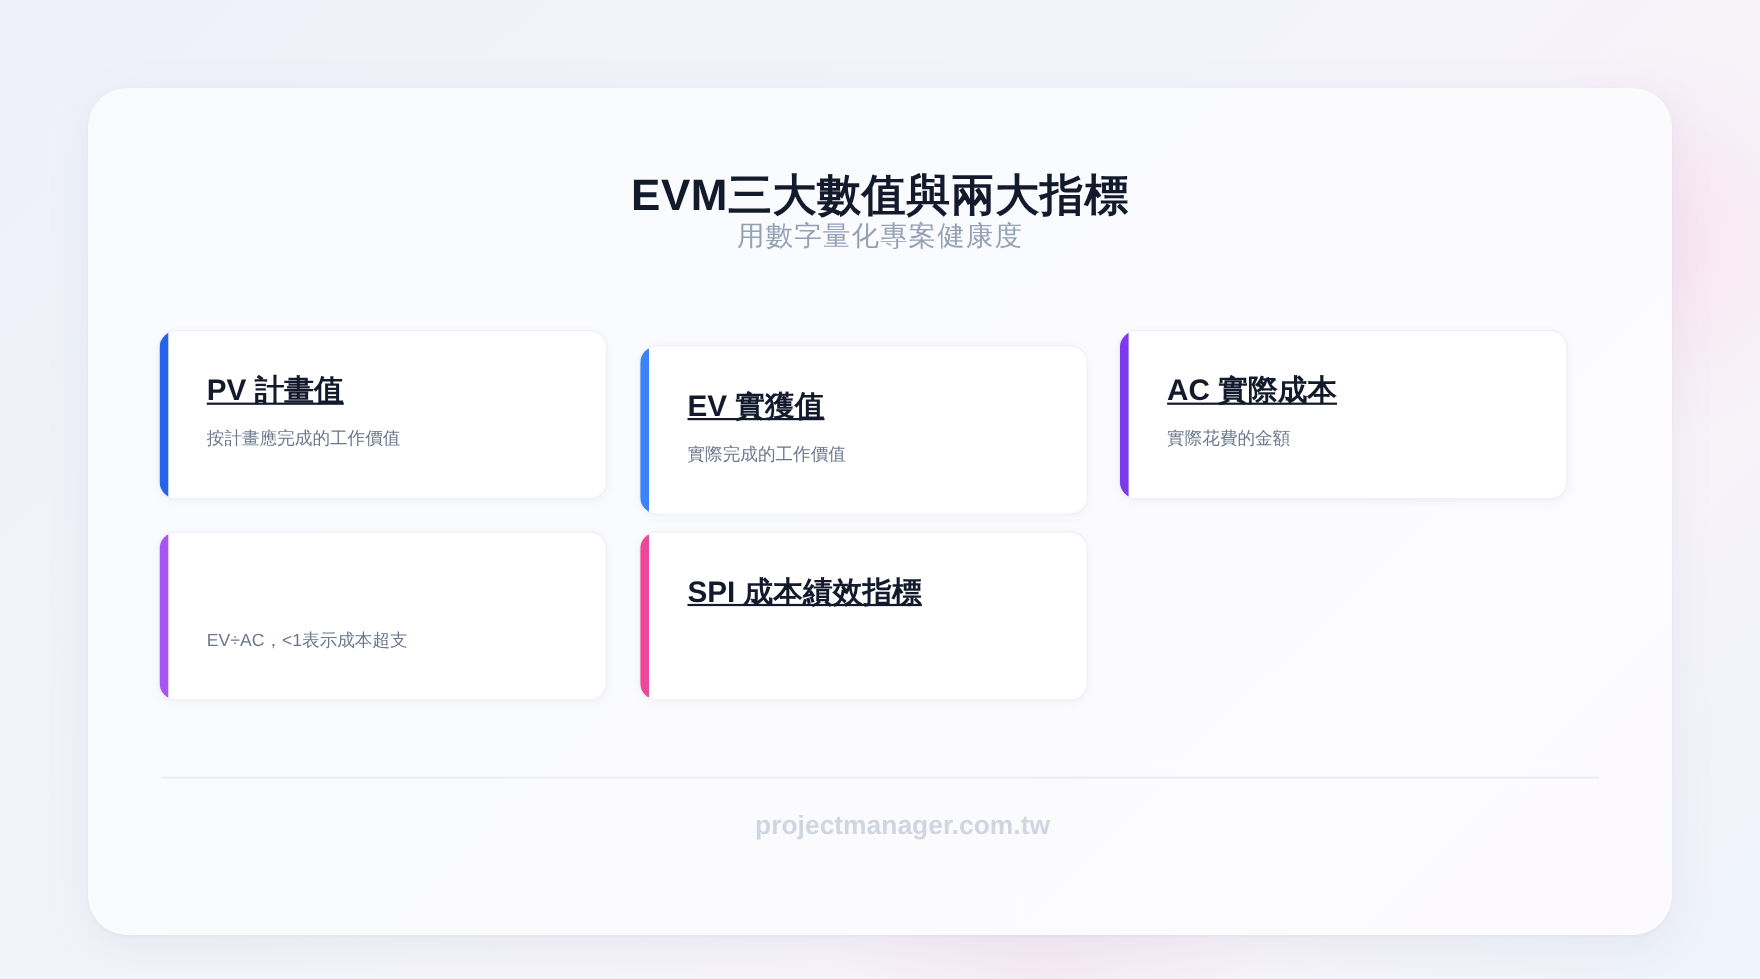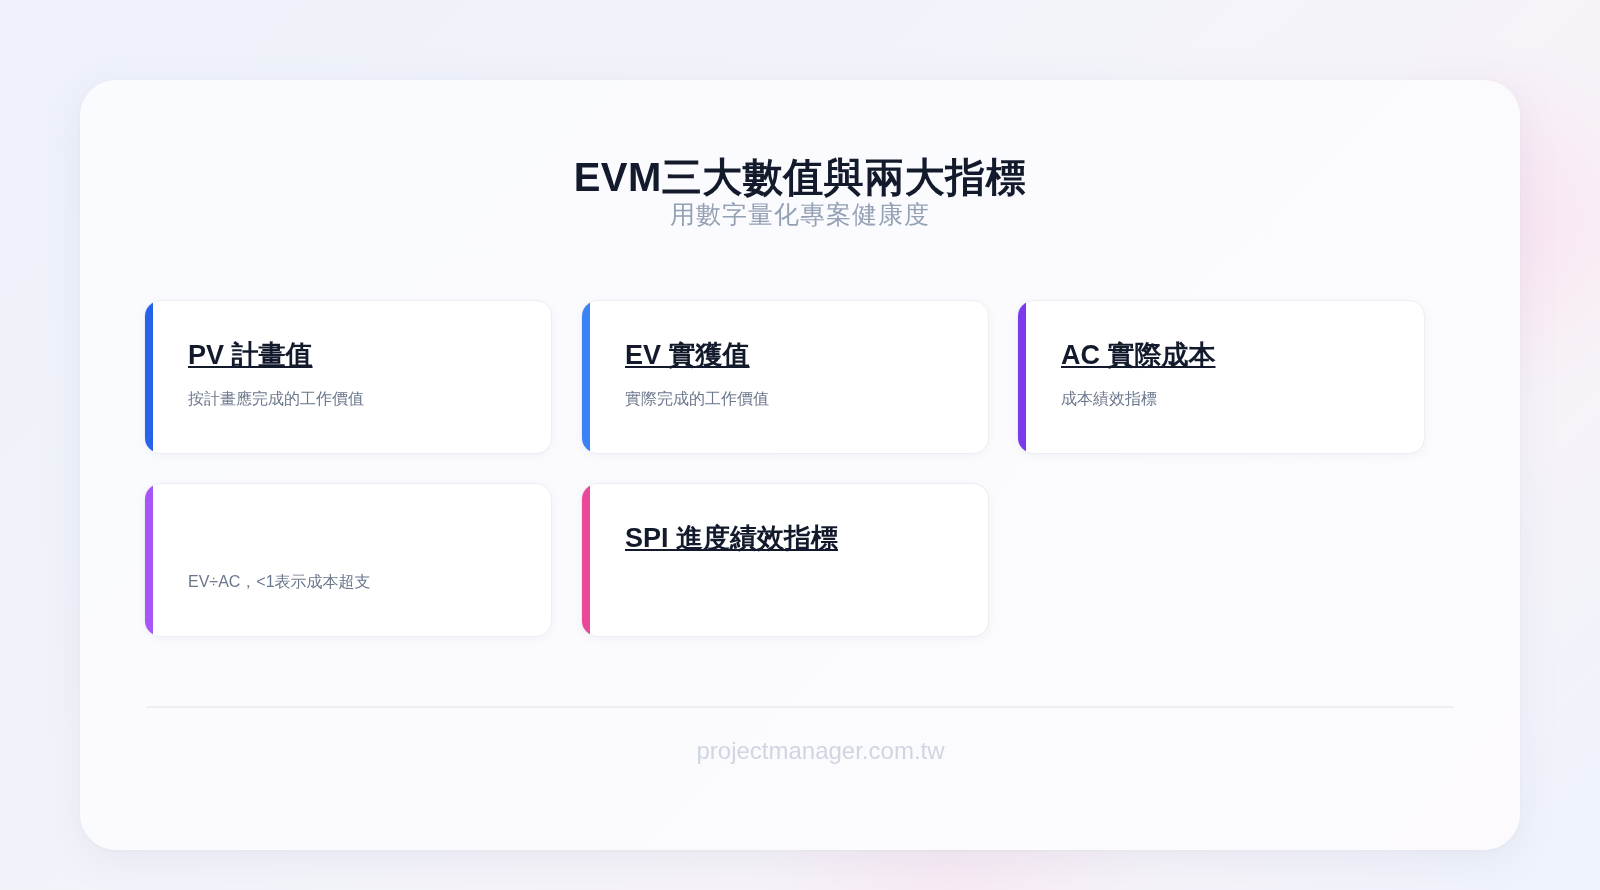--- a/index.html
+++ b/index.html
@@ -51,56 +51,56 @@
   .card .card-desc {
     position: absolute; left: 43px; top: 88px;
     font-size: 16px; color: #6b778c;
   }
   .divider {
     position: absolute; left: 66px; right: 66px; top: 626px;
     height: 2px; background: #eceef2;
   }
   .footer {
     position: absolute; left: 0; right: 0; top: 657px;
-    text-align: center; font-size: 24px; font-weight: 400; color: #cfd6e1; padding-left: 41px;
+    text-align: center; font-size: 24px; font-weight: 700; color: #cfd6e1; padding-left: 41px;
   }
 </style>
 </head>
 <body>
 
 <div class="glow-pink"></div>
 <div class="glow-bottom"></div>
 
 <div class="panel">
   <h1 class="title">EVM三大數值與兩大指標</h1>
   <div class="subtitle">用數字量化專案健康度</div>
 
   <div class="card" style="left:64px; top:220px;">
     <div class="accent" style="background:#2563eb;"></div>
     <div class="card-title">PV 計畫值</div>
     <div class="card-desc">按計畫應完成的工作價值</div>
   </div>
 
-  <div class="card" style="left:501px; top:220px;">
+  <div class="card" style="left:501px; top:234px;">
     <div class="accent" style="background:#3b82f6;"></div>
     <div class="card-title">EV 實獲值</div>
     <div class="card-desc">實際完成的工作價值</div>
   </div>
 
   <div class="card" style="left:937px; top:220px;">
     <div class="accent" style="background:#7c3aed;"></div>
     <div class="card-title">AC 實際成本</div>
-    <div class="card-desc">成本績效指標</div>
+    <div class="card-desc">實際花費的金額</div>
   </div>
 
   <div class="card" style="left:64px; top:403px;">
     <div class="accent" style="background:#a855f7;"></div>
     <div class="card-desc">EV÷AC，&lt;1表示成本超支</div>
   </div>
 
   <div class="card" style="left:501px; top:403px;">
     <div class="accent" style="background:#ec4899;"></div>
-    <div class="card-title">SPI 進度績效指標</div>
+    <div class="card-title">SPI 成本績效指標</div>
   </div>
 
   <div class="divider"></div>
   <div class="footer">projectmanager.com.tw</div>
 </div>
 
 </body></html>

